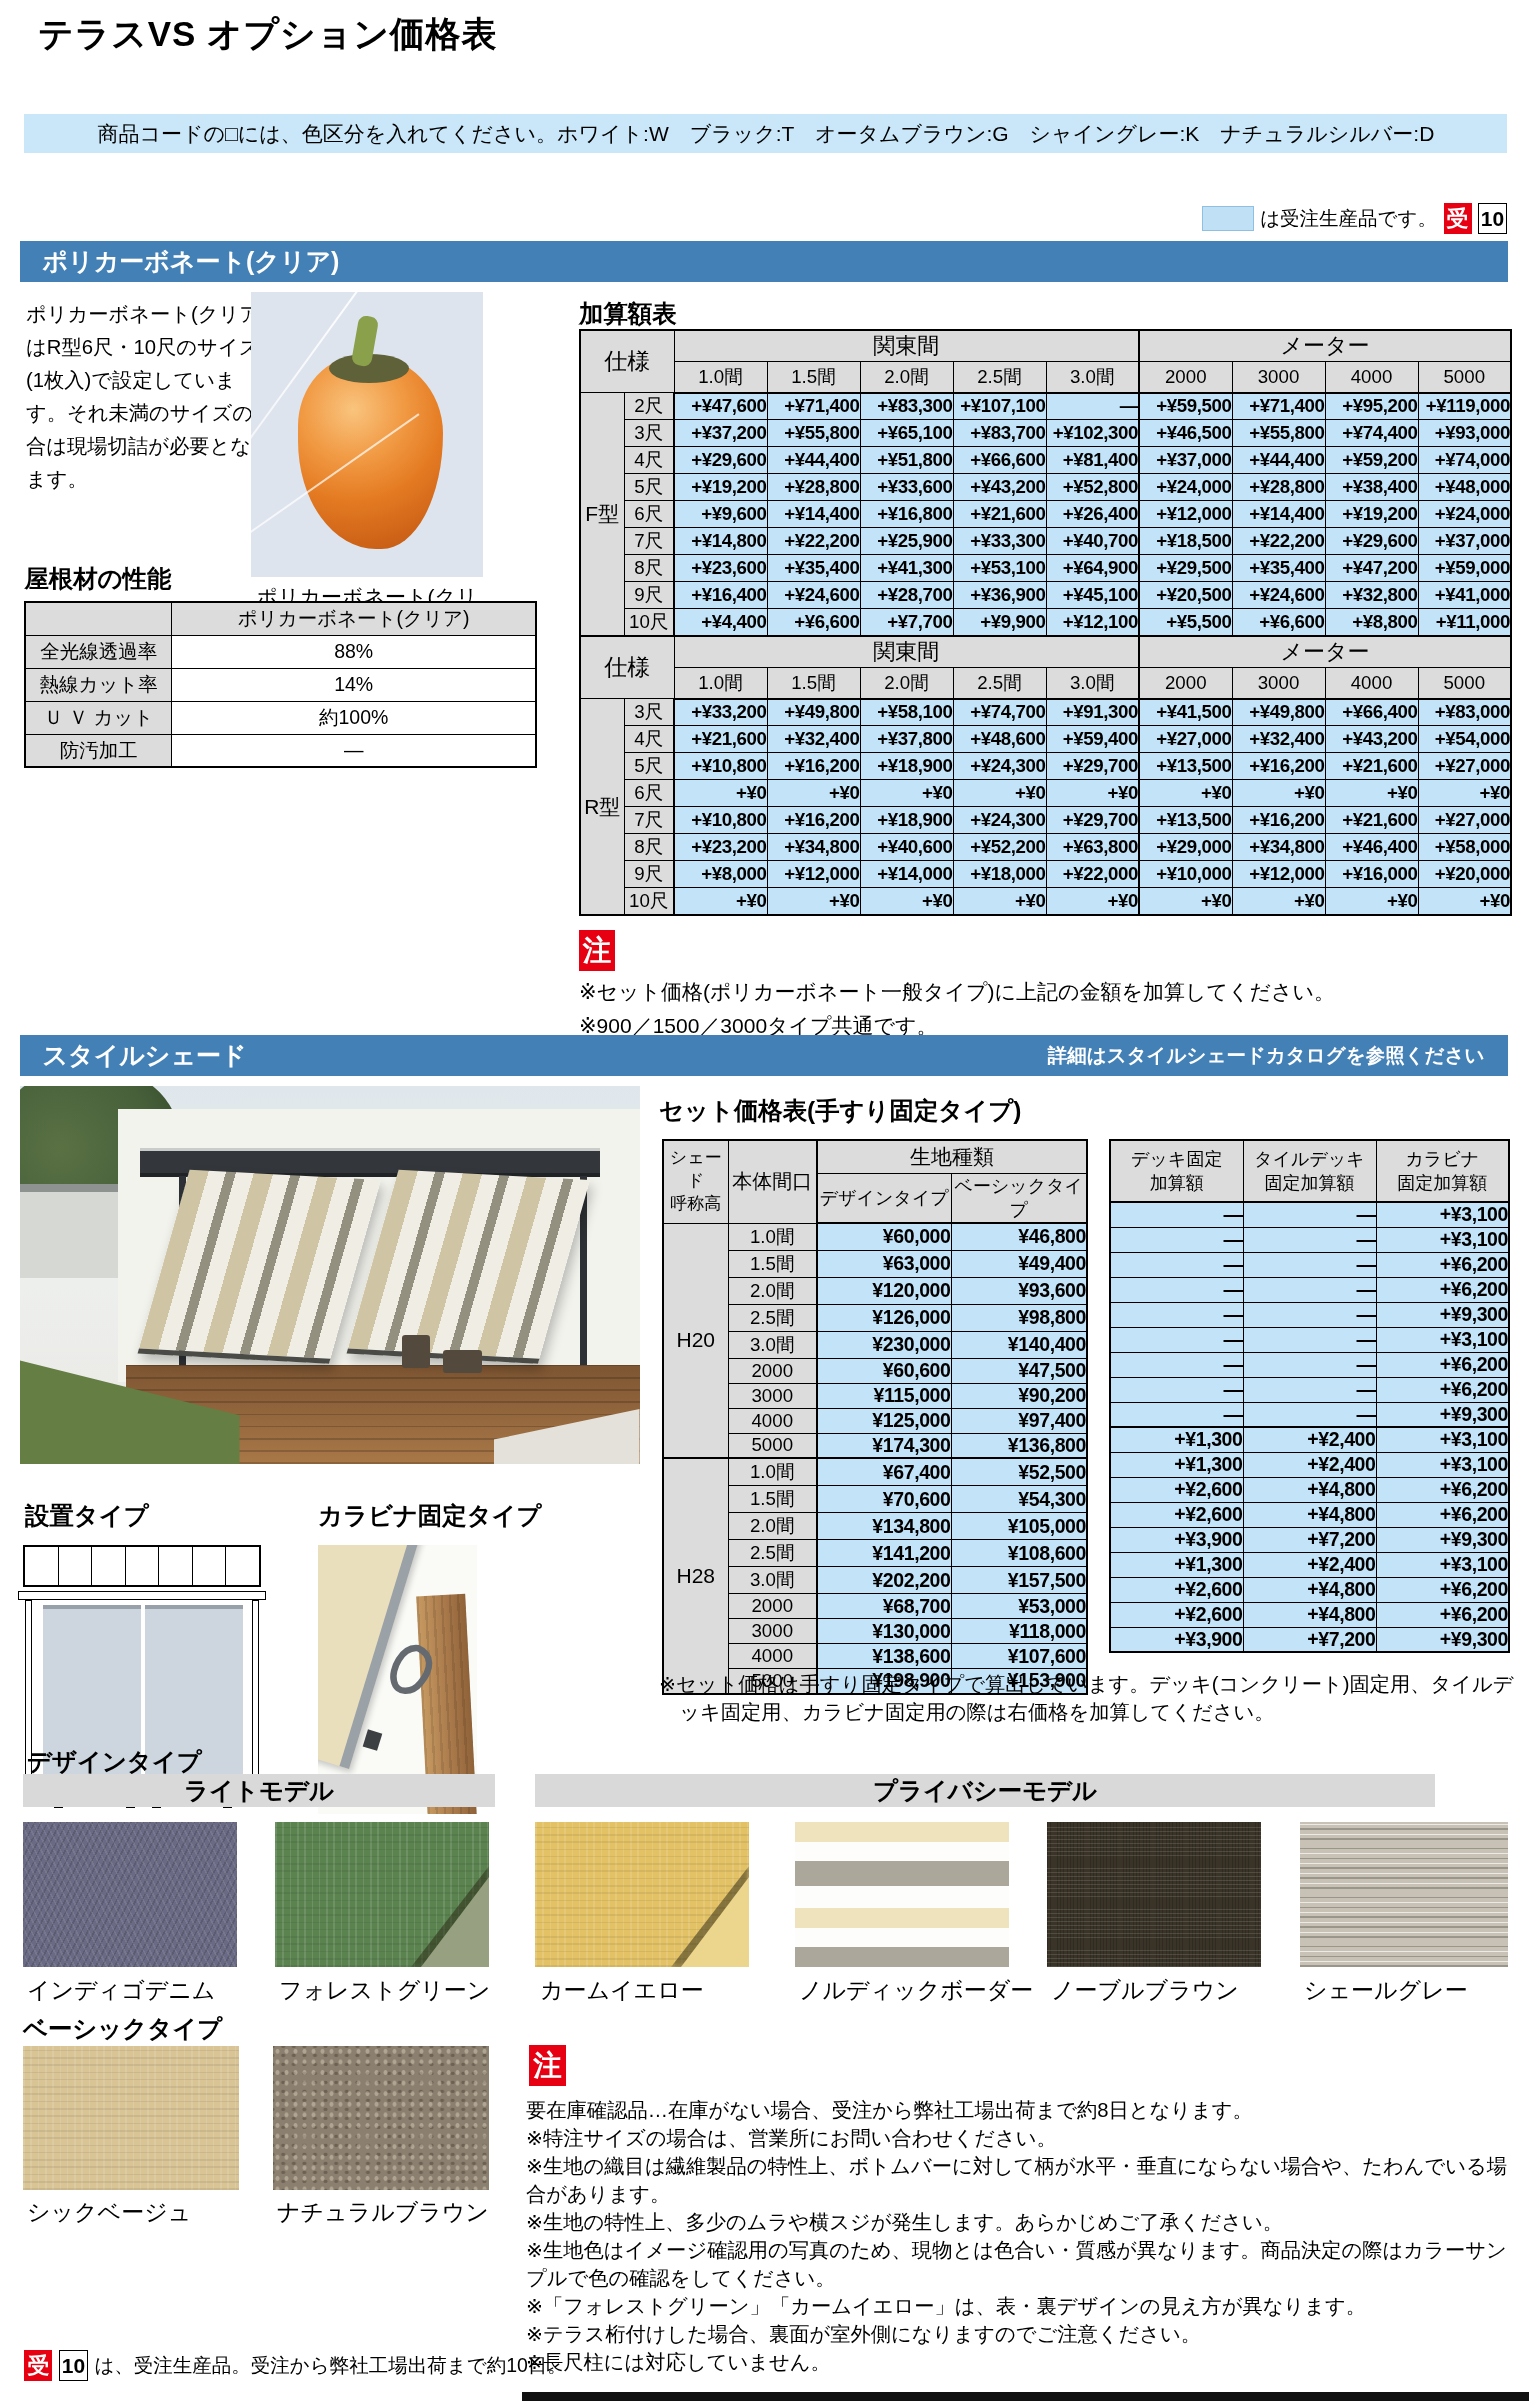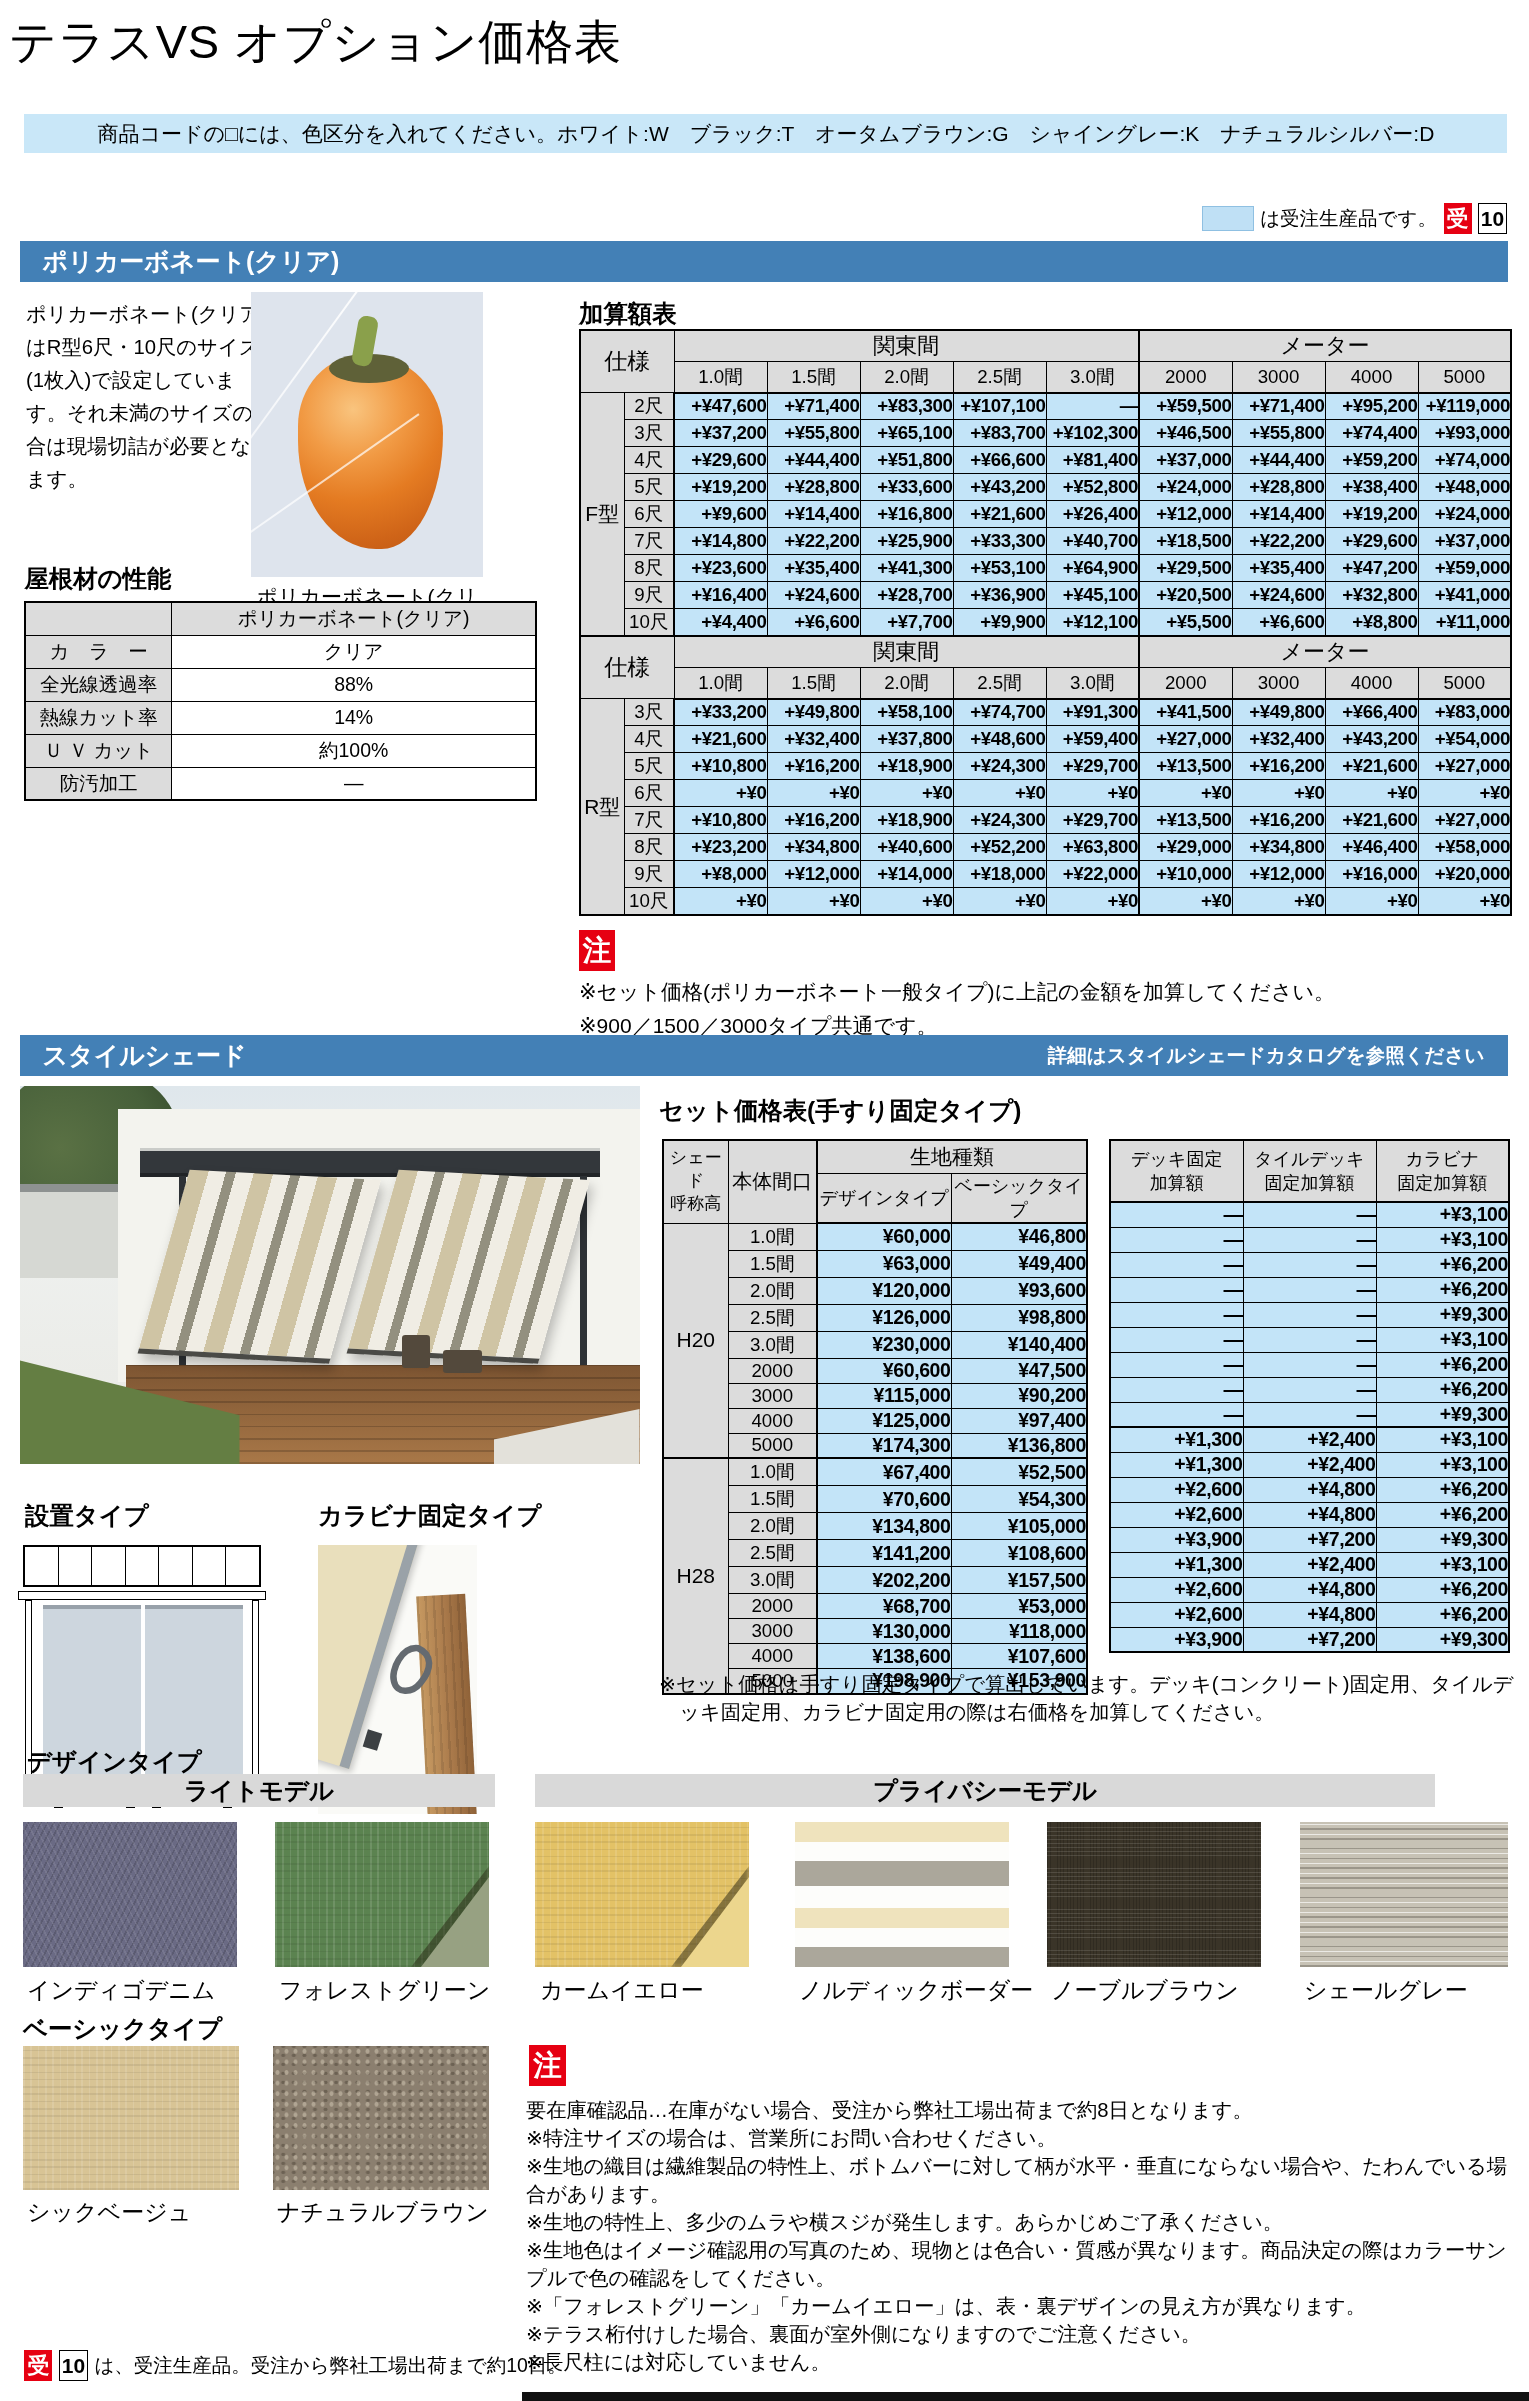--- a/index.html
+++ b/index.html
@@ -5,21 +5,21 @@
   :root{
     --accent:#4380b6; --info-blue:#c9e7f8; --cell-blue:#c3e4f8;
     --hdr-gray:#dcdcdc; --red:#e60012; --bar-gray:#d9d9d9;
   }
   *{box-sizing:border-box;}
   body{margin:0;background:#888;}
   .page{position:relative;width:1530px;height:2401px;background:#fff;overflow:hidden;
         font-family:"Liberation Sans","DejaVu Sans",sans-serif;color:#000;}
   .abs{position:absolute;}
 
-  .page-title{left:9px;top:11.4px;font-size:47px;font-weight:normal;letter-spacing:0.8px;}
+  .page-title{left:38px;top:11.4px;font-size:35px;font-weight:bold;letter-spacing:0.8px;}
   .info-bar{left:24.4px;top:114px;width:1483px;height:39px;background:var(--info-blue);
             text-align:center;font-size:21px;line-height:39px;}
   .order-note{top:203px;right:23px;display:flex;align-items:center;gap:6.5px;height:31px;font-size:19.5px;}
   .note-swatch{width:52px;height:24.4px;background:#bfe0f5;border:0.8px solid #8fc0e2;}
   .badge-ju{width:28px;height:31px;background:var(--red);color:#fff;font-size:22px;font-weight:bold;
             display:flex;align-items:center;justify-content:center;}
   .badge-num{width:29px;height:31px;background:#fff;border:1.6px solid #000;color:#000;font-size:21px;
              font-weight:bold;display:flex;align-items:center;justify-content:center;}
 
   .section-bar{left:19.5px;top:241px;width:1488px;height:41px;background:var(--accent);color:#fff;
@@ -191,24 +191,20 @@
         <col style="width:365px">
       </colgroup>
     <thead>
         <tr>
           <th class="hdr"></th>
           <th class="hdr">ポリカーボネート(クリア)</th>
         </tr>
       </thead>
       <tbody>
         <tr>
-          <td class="s">カ　ラ　ー</td>
-          <td class="pv">クリア</td>
-        </tr>
-        <tr>
           <td class="s">全光線透過率</td>
           <td class="pv">88%</td>
         </tr>
         <tr>
           <td class="s">熱線カット率</td>
           <td class="pv">14%</td>
         </tr>
         <tr>
           <td class="s">Ｕ Ｖ カット</td>
           <td class="pv">約100%</td>

